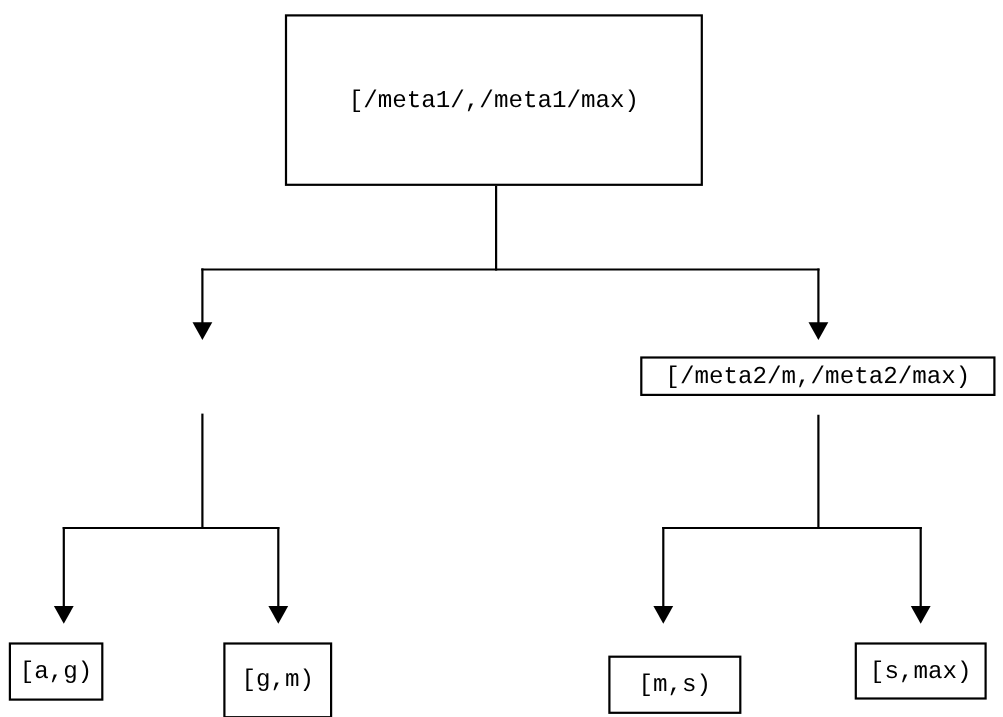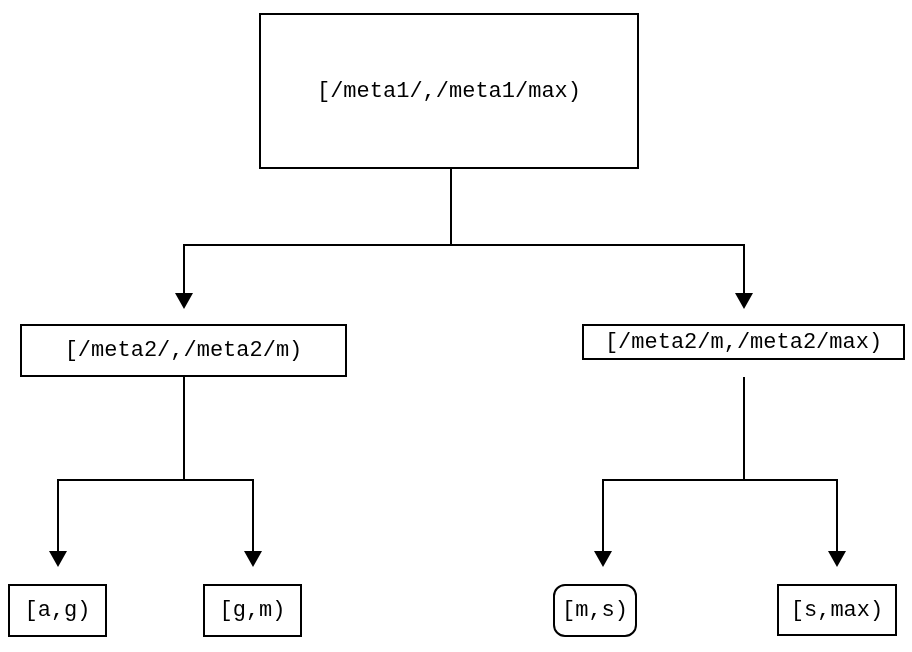--- a/index.html
+++ b/index.html
@@ -32,23 +32,23 @@
     justify-content: center;
     font-size: 22px;
     font-weight: 500;
     color: #000000;
     white-space: nowrap;
     letter-spacing: 0px;
   }
   .node-root  { left: 259px; top: 13px;  width: 380px; height: 156px; }
   .node-left  { left: 20px;  top: 324px; width: 327px; height: 53px; }
   .node-right { left: 582px; top: 324px; width: 323px; height: 36px; }
-  .node-ag    { left: 8px;   top: 584px; width: 99px;  height: 53px; }
-  .node-gm    { left: 203px; top: 584px; width: 99px;  height: 53px; }
-  .node-ms    { left: 553px; top: 584px; width: 84px;  height: 53px; border-radius: 12px; }
+  .node-ag    { left: 8px;   top: 584px; width: 86px;  height: 53px; }
+  .node-gm    { left: 203px; top: 584px; width: 99px;  height: 69px; }
+  .node-ms    { left: 553px; top: 596px; width: 121px;  height: 53px; }
   .node-smax  { left: 777px; top: 584px; width: 120px; height: 52px; }
 </style>
 </head>
 <body>
 
 <div class="canvas">
 
   <svg class="edges" viewBox="0 0 912 652" xmlns="http://www.w3.org/2000/svg">
     <g stroke="#000000" stroke-width="2" fill="none" stroke-linecap="square">
 
@@ -71,20 +71,19 @@
       <polygon points="175,293 193,293 184,309"></polygon>
       <polygon points="735,293 753,293 744,309"></polygon>
       <polygon points="49,551 67,551 58,567"></polygon>
       <polygon points="244,551 262,551 253,567"></polygon>
       <polygon points="594,551 612,551 603,567"></polygon>
       <polygon points="828,551 846,551 837,567"></polygon>
     </g>
   </svg>
 
   <div class="node node-root">[/meta1/,/meta1/max)</div>
-  <div class="node node-left">[/meta2/,/meta2/m)</div>
   <div class="node node-right">[/meta2/m,/meta2/max)</div>
   <div class="node node-ag">[a,g)</div>
   <div class="node node-gm">[g,m)</div>
   <div class="node node-ms">[m,s)</div>
   <div class="node node-smax">[s,max)</div>
 
 </div>
 
 </body></html>

